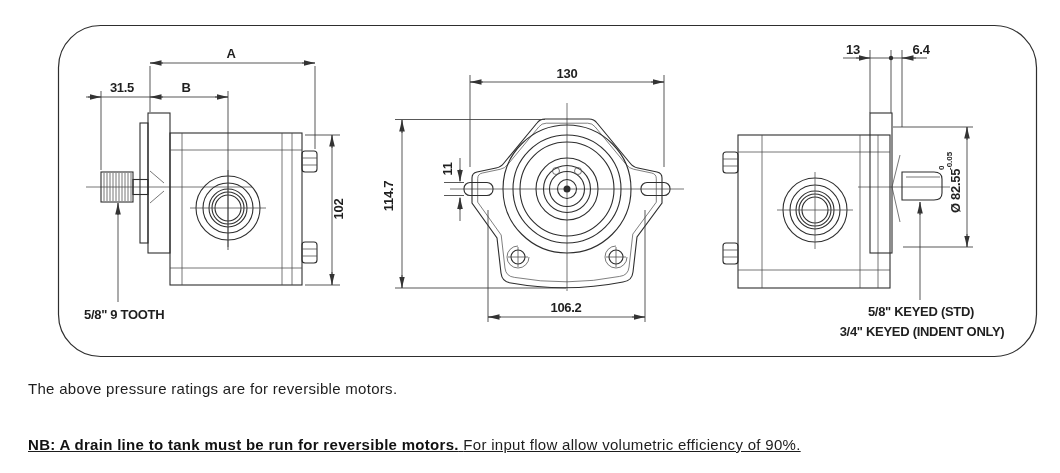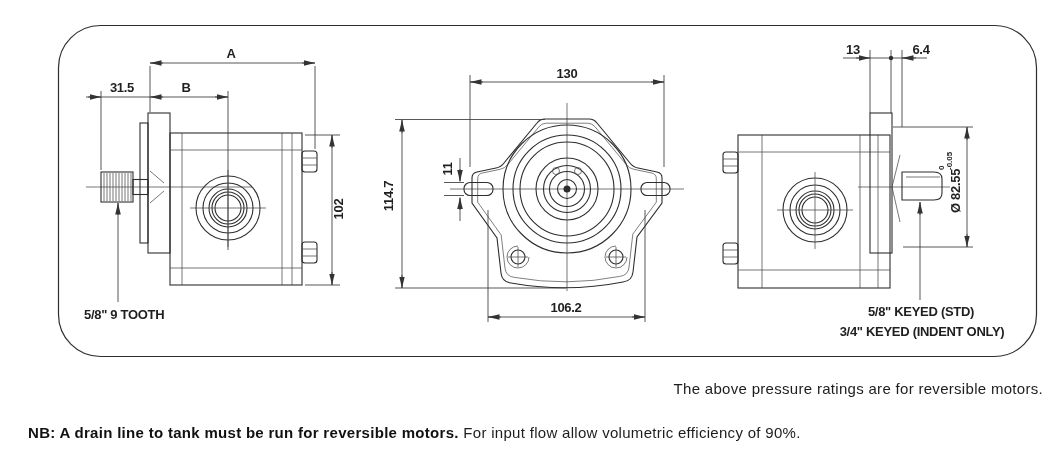--- a/index.html
+++ b/index.html
@@ -11,22 +11,22 @@
   .ln{stroke:#2e2e2e;stroke-width:1.1;fill:none;}
   .thin{stroke:#4a4a4a;stroke-width:0.75;fill:none;}
   .dimln{stroke:#3a3a3a;stroke-width:0.85;fill:none;}
   .filldot{fill:#2e2e2e;stroke:none;}
   text.dim{font-family:"Liberation Sans",sans-serif;font-weight:bold;font-size:13px;
            fill:#1f1f1f;letter-spacing:-0.3px;}
   text.dim.sm{font-size:8px;letter-spacing:0;}
   
   .note{position:absolute;left:28px;width:1015px;font-size:15px;letter-spacing:0.3px;
         color:#1d1d1d;margin:0;}
-  .note-1{top:380px;text-align:right;}
-  .note-2{top:421px;line-height:23px;}
+  .note-1{top:380px;}
+  .note-2{top:433px;line-height:23px;text-decoration:underline;}
   .note b,.note strong{font-weight:bold;color:#111;}
 </style>
 </head>
 <body>
 
 <div class="page">
 
   <svg class="drawing" width="1060" height="362" viewBox="0 0 1060 362">
     <defs>
       <marker id="arw" markerUnits="userSpaceOnUse" markerWidth="12" markerHeight="8" refX="11.5" refY="4" orient="auto">

